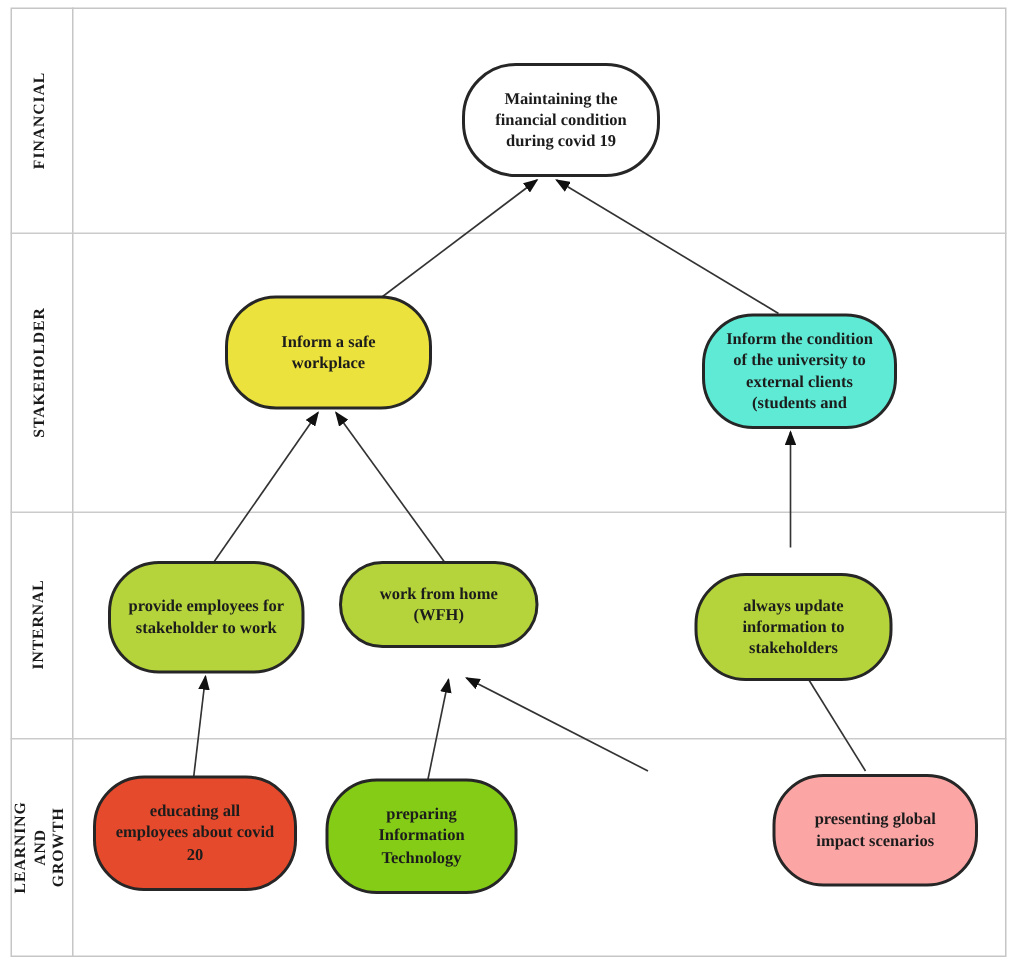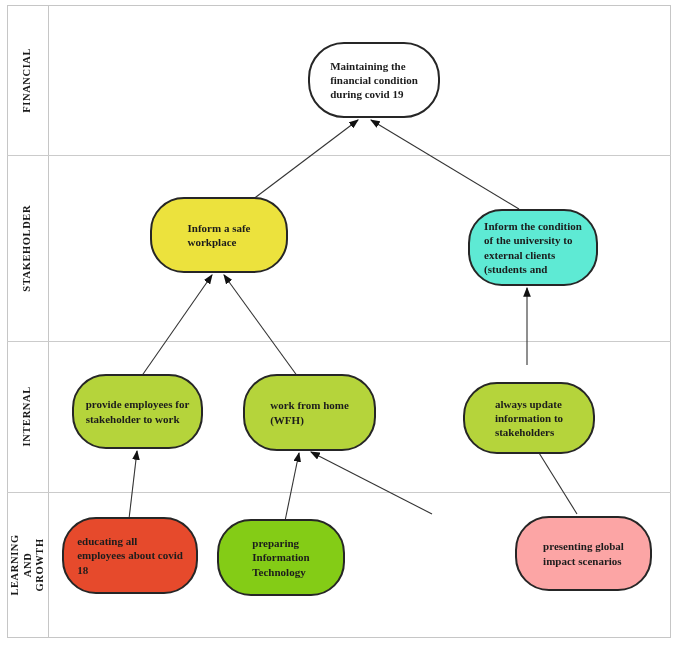--- a/index.html
+++ b/index.html
@@ -23,29 +23,29 @@
   .row-label.r3 { top:341px; height:151px; }
   .row-label.r4 { top:492px; height:146px; }
   .row-label .txt { transform:rotate(-90deg); font-weight:bold; font-size:10.5px;
                     letter-spacing:0.6px; color:#1a1a1a; text-align:center;
                     line-height:1.2; white-space:nowrap; }
   .row-label.r4 .txt { white-space:normal; width:92px; }
 
   
   .node { position:absolute; box-sizing:border-box; border:2px solid #262626;
           border-radius:34px; display:flex; align-items:center; justify-content:center;
-          font-weight:bold; font-size:11px; line-height:1.3;
+          text-align:center; font-weight:bold; font-size:11px; line-height:1.3;
           color:#1c1c1c; padding:21px 8px; }
   .node .node-text { white-space:pre-line; }
 
   .n-financial   { left:308px; top:42px;  width:132px; height:76px; border-radius:36px; }
   .n-safe        { left:150px; top:197px; width:138px; height:76px; }
   .n-inform      { left:468px; top:209px; width:130px; height:77px; }
   .n-protect     { left:72px;  top:374px; width:131px; height:75px; }
-  .n-wfh         { left:243px; top:374px; width:133px; height:77px; }
+  .n-wfh         { left:226px; top:374px; width:133px; height:58px; }
   .n-update      { left:463px; top:366px; width:132px; height:72px;margin-top:16px; }
   .n-educating   { left:62px;  top:517px; width:136px; height:77px; }
   .n-preparing   { left:217px; top:519px; width:128px; height:77px; }
   .n-introducing { left:365px; top:517px; width:135px; height:77px; }
   .n-presenting  { left:515px; top:516px; width:137px; height:75px; }
 
   svg.arrows { position:absolute; left:0; top:0; width:685px; height:645px;
                pointer-events:none; }
   svg.arrows line { stroke:#333; stroke-width:1.1; }
 </style>
@@ -120,21 +120,21 @@
 
   <div class="node n-update" style="background-color: rgb(181, 212, 59);">
     <span class="node-text">always update
 information to
 stakeholders</span>
   </div>
 
   <div class="node n-educating" style="background-color: rgb(230, 74, 44);">
     <span class="node-text">educating all
 employees about covid
-18</span>
+20</span>
   </div>
 
   <div class="node n-preparing" style="background-color: #84cc16;">
     <span class="node-text">preparing
 Information
 Technology</span>
   </div>
 
 
   <div class="node n-presenting" style="background-color: #fca5a5;">

